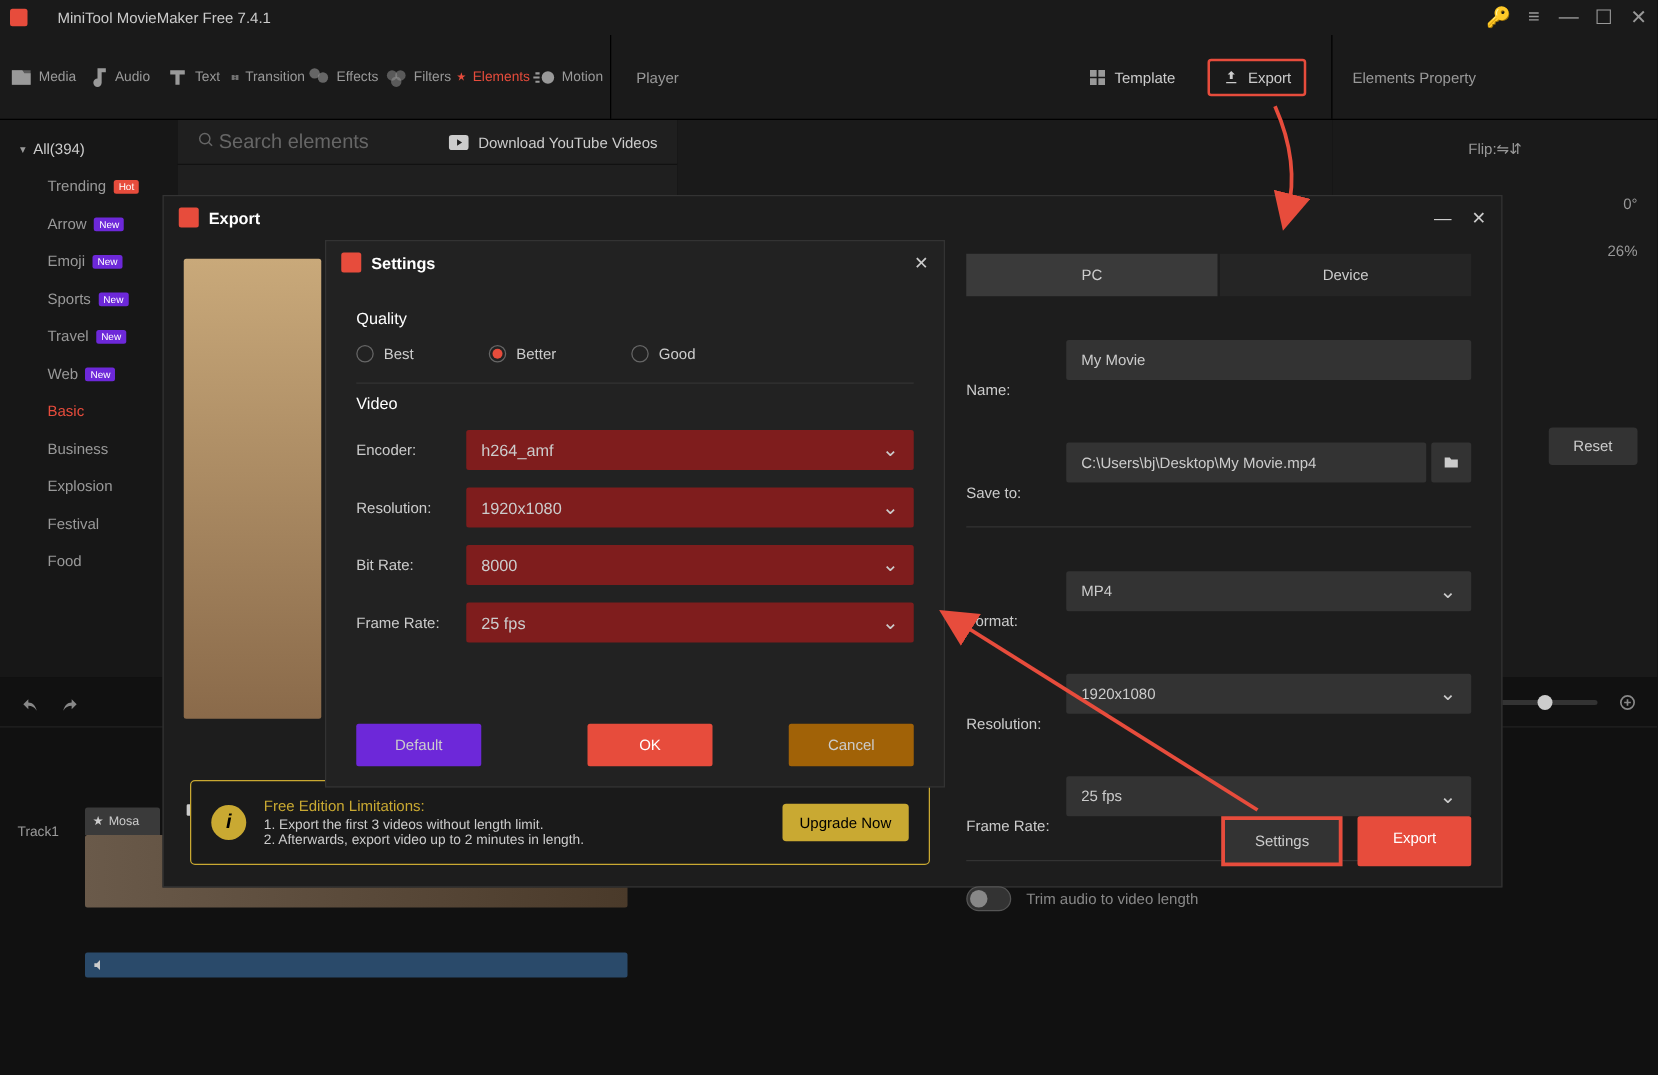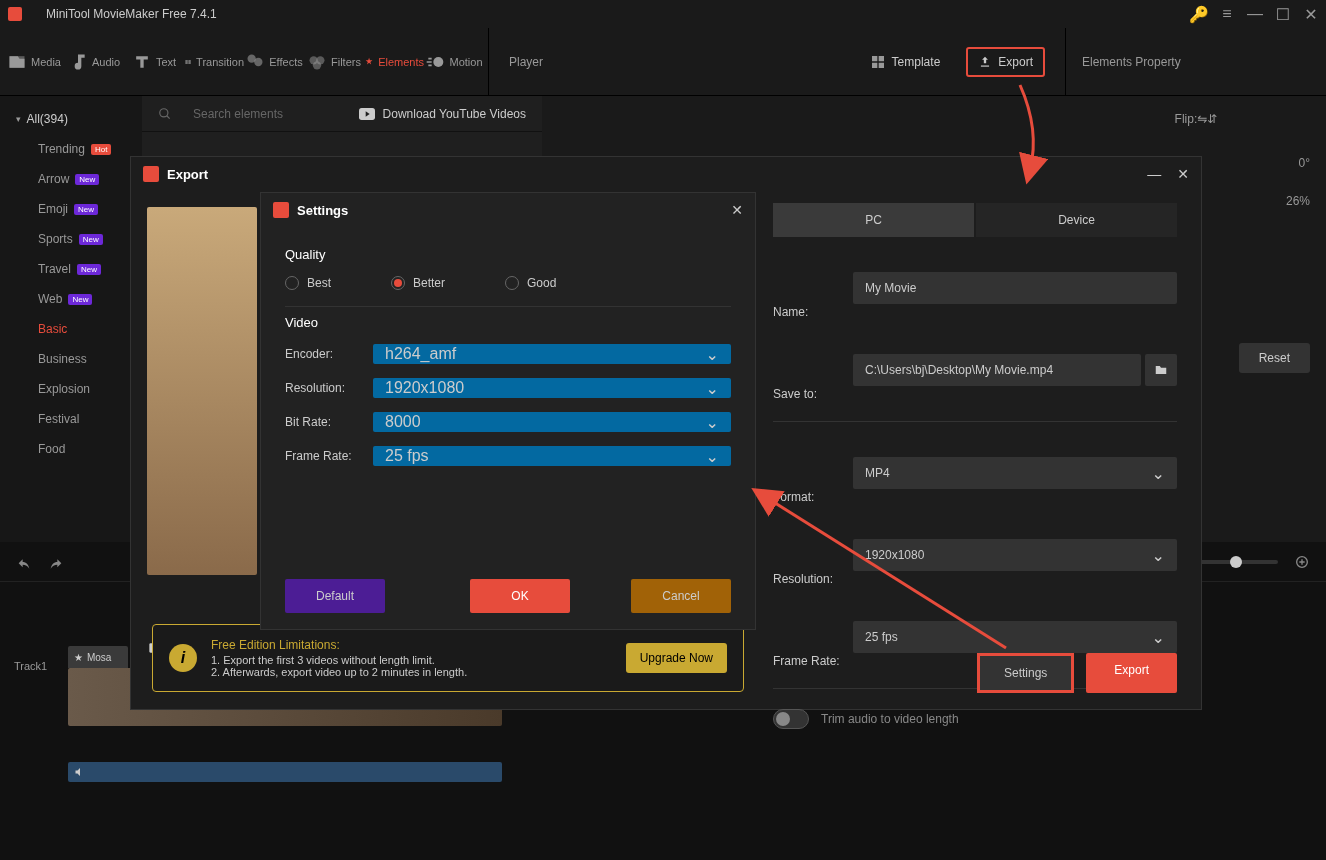--- a/index.html
+++ b/index.html
@@ -26,21 +26,21 @@
 .sidebar { width: 142px; background: #171717; padding-top: 8px; overflow: hidden; }
 .sidebar-header { display: flex; align-items: center; padding: 8px 16px; font-size: 12px; color: #ccc; cursor: pointer; }
 .sidebar-header::before { content: "▾"; font-size: 9px; margin-right: 6px; color: #999; }
 .sidebar-item { padding: 8px 0 8px 38px; font-size: 12px; color: #999; cursor: pointer; display: flex; align-items: center; gap: 6px; }
 .sidebar-item.active { color: #e74c3c; }
 .badge { font-size: 8px; padding: 1px 4px; border-radius: 2px; }
 .badge-hot { background: #e74c3c; color: #fff; }
 .badge-new { background: #6d28d9; color: #fff; }
 .content-area { flex: 1; background: #1f1f1f; }
 .content-header { height: 36px; display: flex; align-items: center; justify-content: space-between; padding: 0 16px; border-bottom: 1px solid #111; }
-.search-box { display: flex; align-items: flex-start; gap: 21px; color: #666; font-size: 12px; }
+.search-box { display: flex; align-items: flex-start; gap: 3px; color: #666; font-size: 16px; }
 .download-yt { display: flex; align-items: center; gap: 8px; color: #ccc; font-size: 12px; cursor: pointer; }
 .preview-panel { width: 524px; background: #1a1a1a; }
 .props-panel { width: 260px; background: #1a1a1a; padding: 16px; }
 .timeline { height: 318px; background: #111; position: relative; }
 .timeline-toolbar { height: 40px; display: flex; align-items: center; padding: 0 16px; gap: 16px; border-bottom: 1px solid #222; }
 .timeline-toolbar svg { width: 16px; height: 16px; color: #888; }
 .tracks { position: relative; }
 .track-label { position: absolute; left: 14px; font-size: 11px; color: #999; }
 .clip { position: absolute; height: 58px; background: #3a3a3a; border-radius: 2px; overflow: hidden; }
 
@@ -83,25 +83,25 @@
 
 .settings-dialog { position: absolute; top: 192px; left: 260px; width: 496px; height: 438px; background: #222; border: 1px solid #333; z-index: 20; }
 .settings-body { padding: 12px 24px; }
 .settings-section-title { font-size: 13px; color: #fff; margin: 8px 0 14px 0; }
 .radio-row { display: flex; gap: 60px; padding-bottom: 16px; border-bottom: 1px solid #333; margin-bottom: 8px; }
 .radio-item { display: flex; align-items: center; gap: 8px; font-size: 12px; color: #ccc; cursor: pointer; }
 .radio { width: 14px; height: 14px; border: 1px solid #666; border-radius: 50%; display: flex; align-items: center; justify-content: center; }
 .radio.checked::after { content: ""; width: 8px; height: 8px; background: #e74c3c; border-radius: 50%; }
 .settings-form-row { display: flex; align-items: center; margin-bottom: 14px; }
 .settings-label { width: 88px; font-size: 12px; color: #ccc; }
-.settings-select { flex: 1; height: 20px; background: #0369a1; display: flex; align-items: center; justify-content: space-between; padding: 0 12px; font-size: 16px; color: #ccc; border-radius: 2px; cursor: pointer; }
+.settings-select { flex: 1; height: 32px; background: #7f1d1d; display: flex; align-items: center; justify-content: space-between; padding: 0 12px; font-size: 13px; color: #ccc; border-radius: 2px; cursor: pointer; }
 .settings-select::after { content: "⌄"; font-size: 16px; }
 .settings-footer { position: absolute; bottom: 16px; left: 24px; right: 24px; display: flex; gap: 16px; }
 .footer-btn { flex: 1; height: 34px; display: flex; align-items: center; justify-content: center; font-size: 12px; border-radius: 2px; cursor: pointer; }
-.default-btn { background: #4c1d95; max-width: 100px; color: #ccc; }
+.default-btn { background: #6d28d9; max-width: 100px; color: #ccc; }
 .ok-btn { background: #e74c3c; max-width: 100px; color: #fff; margin-left: auto; }
 .cancel-btn { background: #a16207; max-width: 100px; color: #ccc; margin-left: 45px; }
 .props-row { display: flex; justify-content: center; align-items: center; font-size: 12px; color: #999; margin-bottom: 24px; }
 .reset-btn { padding: 8px 20px; background: #333; font-size: 12px; color: #ccc; border-radius: 3px; cursor: pointer; }
 .arrow-anno { position: absolute; z-index: 30; pointer-events: none; }
 .arrow-anno svg { overflow: visible; }
 </style>
 </head>
 <body>
 

